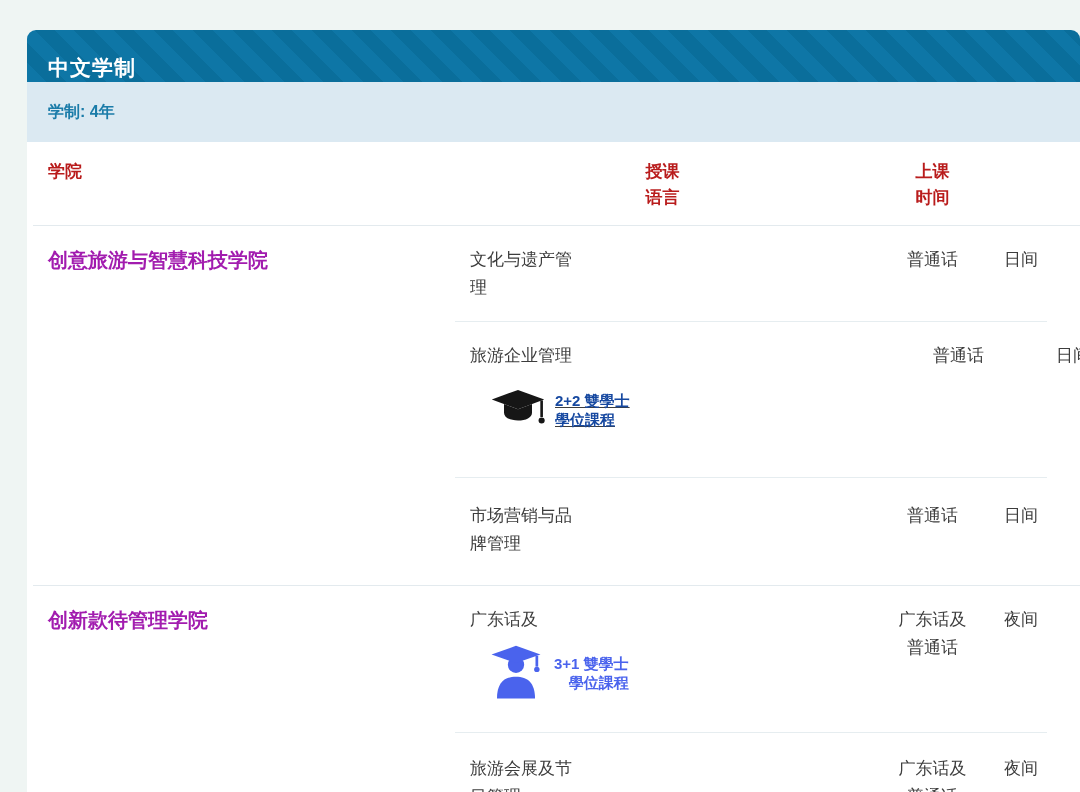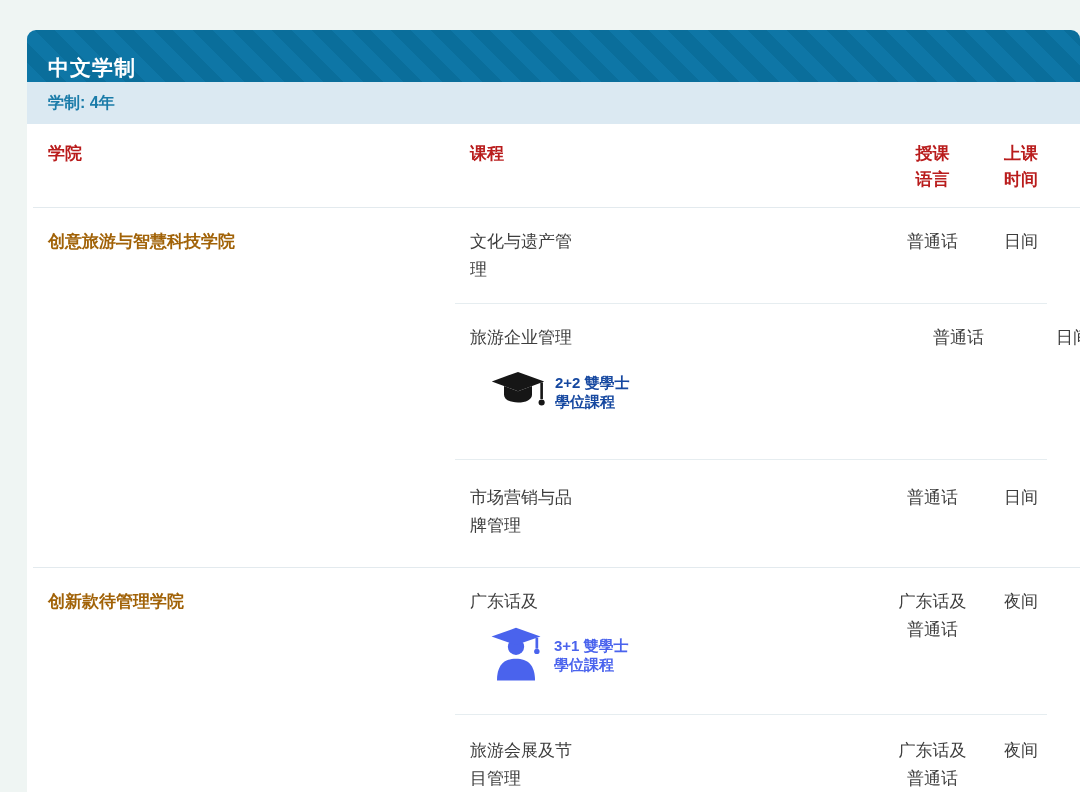--- a/index.html
+++ b/index.html
@@ -16,21 +16,21 @@
     background: repeating-linear-gradient(45deg, #0e76a6 0 14px, #0a6e9b 14px 28px);
     border-radius: 9px 9px 0 0;
     display: flex; align-items: flex-end;
     padding-left: 21px;
     cursor: pointer;
   }
   .card-title {
     color: #ffffff; font-weight: bold; font-size: 21px; letter-spacing: 1px;
   }
   .card-sub {
-    height: 42px; background: #dbe9f2;
+    height: 60px; background: #dbe9f2;
     display: flex; align-items: center; padding-left: 21px;
   }
   .duration {
     color: #1b7ca9; font-weight: bold; font-size: 16px;
   }
   .tablewrap {
     background: #ffffff; padding-left: 6px; padding-bottom: 80px;
   }
   .thead {
     display: grid; grid-template-columns: 422px 415px 125px 52px;
@@ -42,65 +42,64 @@
   }
   .pad-l { padding-left: 15px; }
   .center { text-align: center; }
   .ml { white-space: pre-line; text-align: center; }
   .group {
     display: grid; grid-template-columns: 422px 592px;
   }
   .group + .group { border-top: 1px solid #e3eaee; }
   .college {
     padding: 20px 0 0 15px;
-    font-weight: bold; font-size: 17px; color: #a16207; line-height: 28px;
+    font-weight: bold; font-size: 20px; color: #a21caf; line-height: 28px;
   }
   .courses { display: flex; flex-direction: column; }
   .course-row {
     display: grid; grid-template-columns: 415px 125px 52px;
     padding: 20px 0 20px 0;
   }
   .course-row + .course-row { border-top: 1px solid #e6edf0; }
   .cell { font-size: 17px; color: #3d3d3d; line-height: 28px; }
   .course-name { padding-left: 15px; width: 127px; }
   .row-1 { padding-bottom: 19px; font-family: Liberation Serif, serif; }
   .row-2 { padding-bottom: 45px; gap: 26px; }
   .row-3 { padding-top: 25px; padding-bottom: 26px; font-family: Liberation Mono, monospace; }
   .row-4 { padding-bottom: 30px; }
   .row-5 { padding-top: 22px; }
   .badge {
     display: flex; align-items: center; gap: 9px;
     width: fit-content; text-decoration: none; cursor: pointer;
   }
-  .badge-2plus2 { margin-top: 18px; margin-left: 35px; }
+  .badge-2plus2 { margin-top: 18px; margin-left: 35px; text-decoration: underline; }
   .badge-3plus1 { margin-top: 10px; margin-left: 32px; }
   .badge-text { font-size: 15px; font-weight: bold; line-height: 19px; }
   .badge-2plus2 .badge-text { color: #1648a0; }
-  .badge-3plus1 .badge-text { color: #4a63ed; }
+  .badge-3plus1 .badge-text { color: #4a63ed; text-align: right; }
   .icon-cap { width: 56px; height: 44px; }
   .icon-grad { width: 58px; height: 58px; }
 </style>
 </head>
 <body>
 
 <div class="card">
 
   <div class="card-header">
     <span class="card-title">中文学制</span>
   </div>
 
   <div class="card-sub">
     <span class="duration">学制: 4年</span>
   </div>
 
   <div class="tablewrap">
 
     <div class="thead">
       <div class="th pad-l">学院</div>
-      <div class="th pad-l">课程</div>
       <div class="th center ml">授课
 语言</div>
       <div class="th center ml">上课
 时间</div>
     </div>
 
     <div class="group">
       <div class="college">创意旅游与智慧科技学院</div>
       <div class="courses">
 

